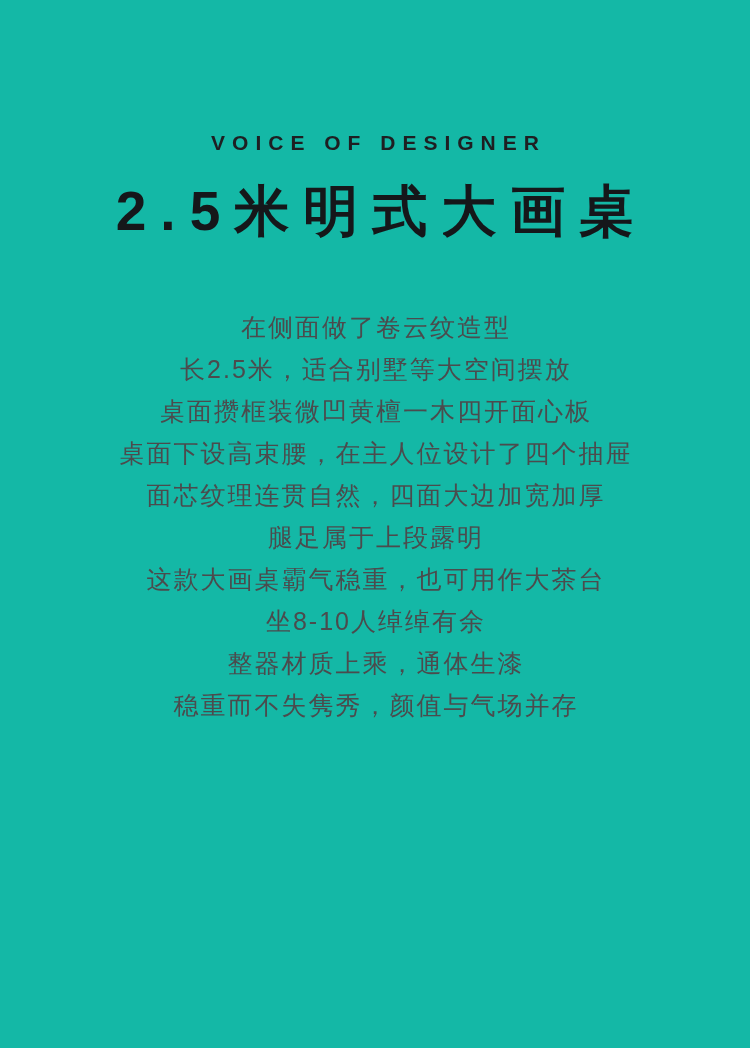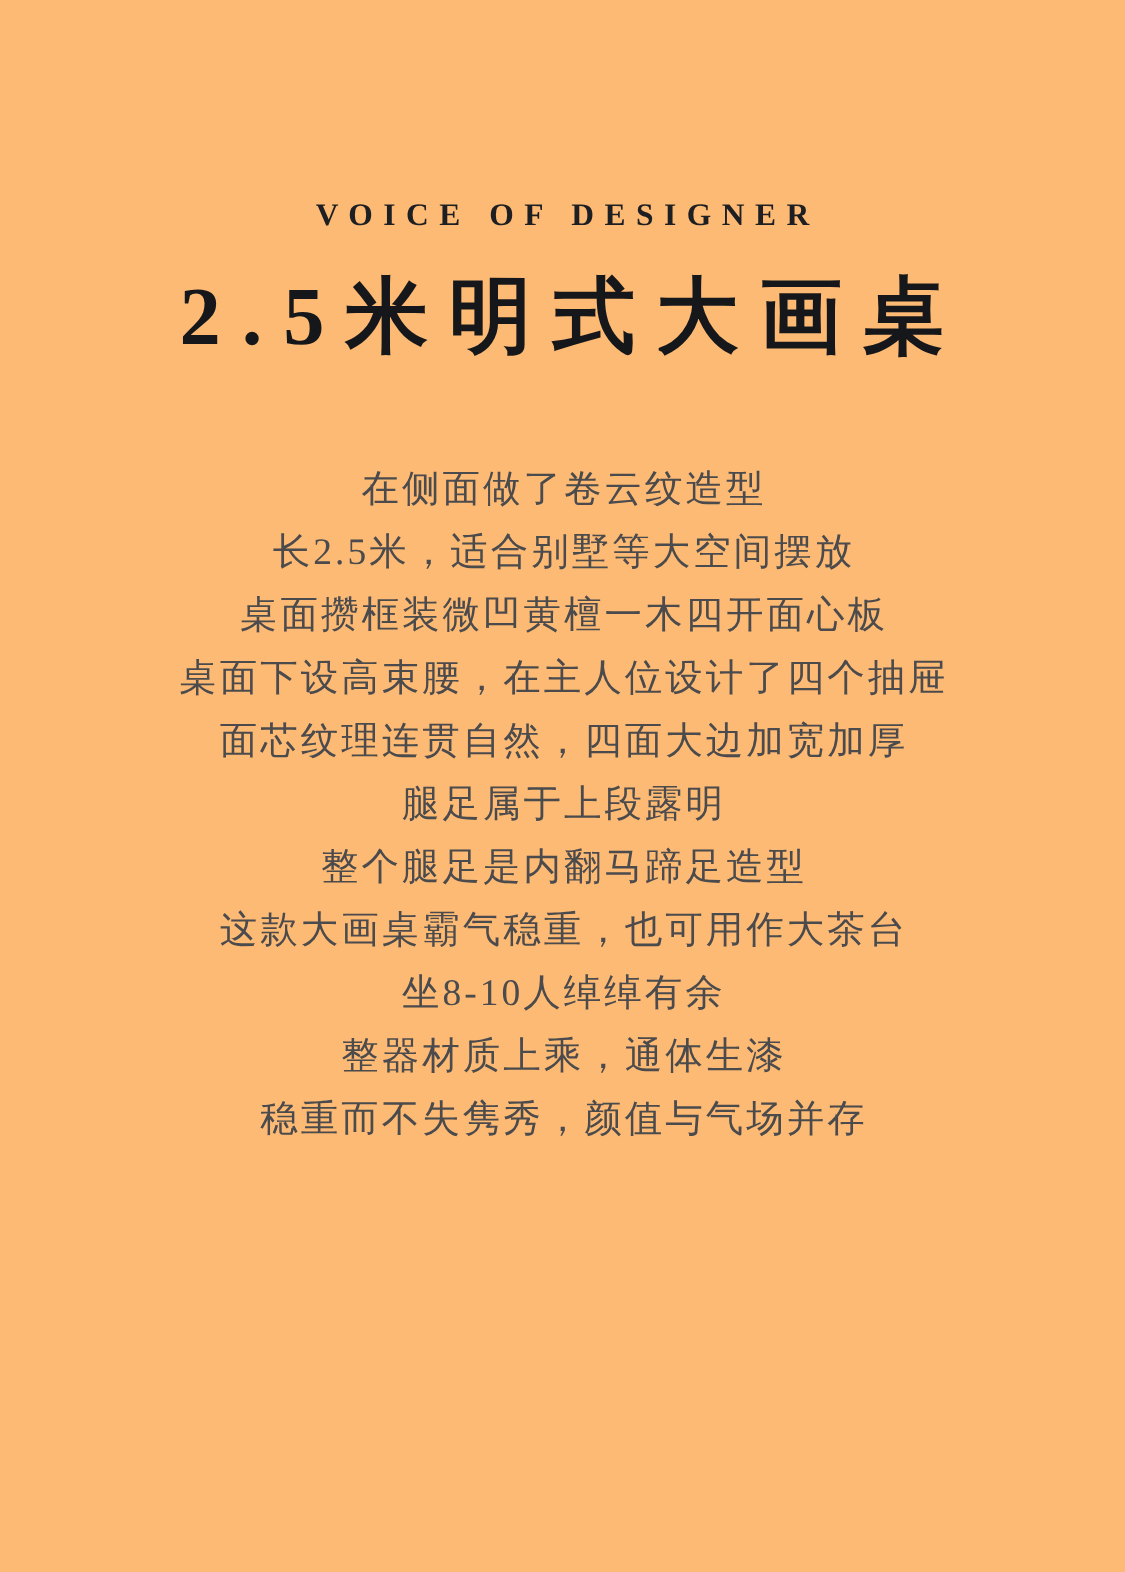--- a/index.html
+++ b/index.html
@@ -2,23 +2,23 @@
 <html><head>
   <meta charset="utf-8">
   <style>
     * { margin: 0; padding: 0; box-sizing: border-box; }
     html, body { background: #ffffff; }
     .page {
       position: relative;
       width: 750px;
       height: 1048px;
       margin: 0 auto;
-      background: #fdba74;
+      background: #14b8a6;
       overflow: hidden;
-      font-family: Liberation Serif, serif;
+      font-family: Liberation Sans, sans-serif;
     }
     .header {
       padding-top: 131px;
       text-align: center;
     }
     .eyebrow {
       font-size: 21px;
       font-weight: 600;
       letter-spacing: 7px;
       text-indent: 7px; 
@@ -58,19 +58,18 @@
     <h1 class="title">2.5米明式大画桌</h1>
   </div>
 
   <div class="description">
     <p>在侧面做了卷云纹造型</p>
     <p>长2.5米，适合别墅等大空间摆放</p>
     <p>桌面攒框装微凹黄檀一木四开面心板</p>
     <p>桌面下设高束腰，在主人位设计了四个抽屉</p>
     <p>面芯纹理连贯自然，四面大边加宽加厚</p>
     <p>腿足属于上段露明</p>
-    <p>整个腿足是内翻马蹄足造型</p>
     <p>这款大画桌霸气稳重，也可用作大茶台</p>
     <p>坐8-10人绰绰有余</p>
     <p>整器材质上乘，通体生漆</p>
     <p>稳重而不失隽秀，颜值与气场并存</p>
   </div>
 </div>
 
 </body></html>

